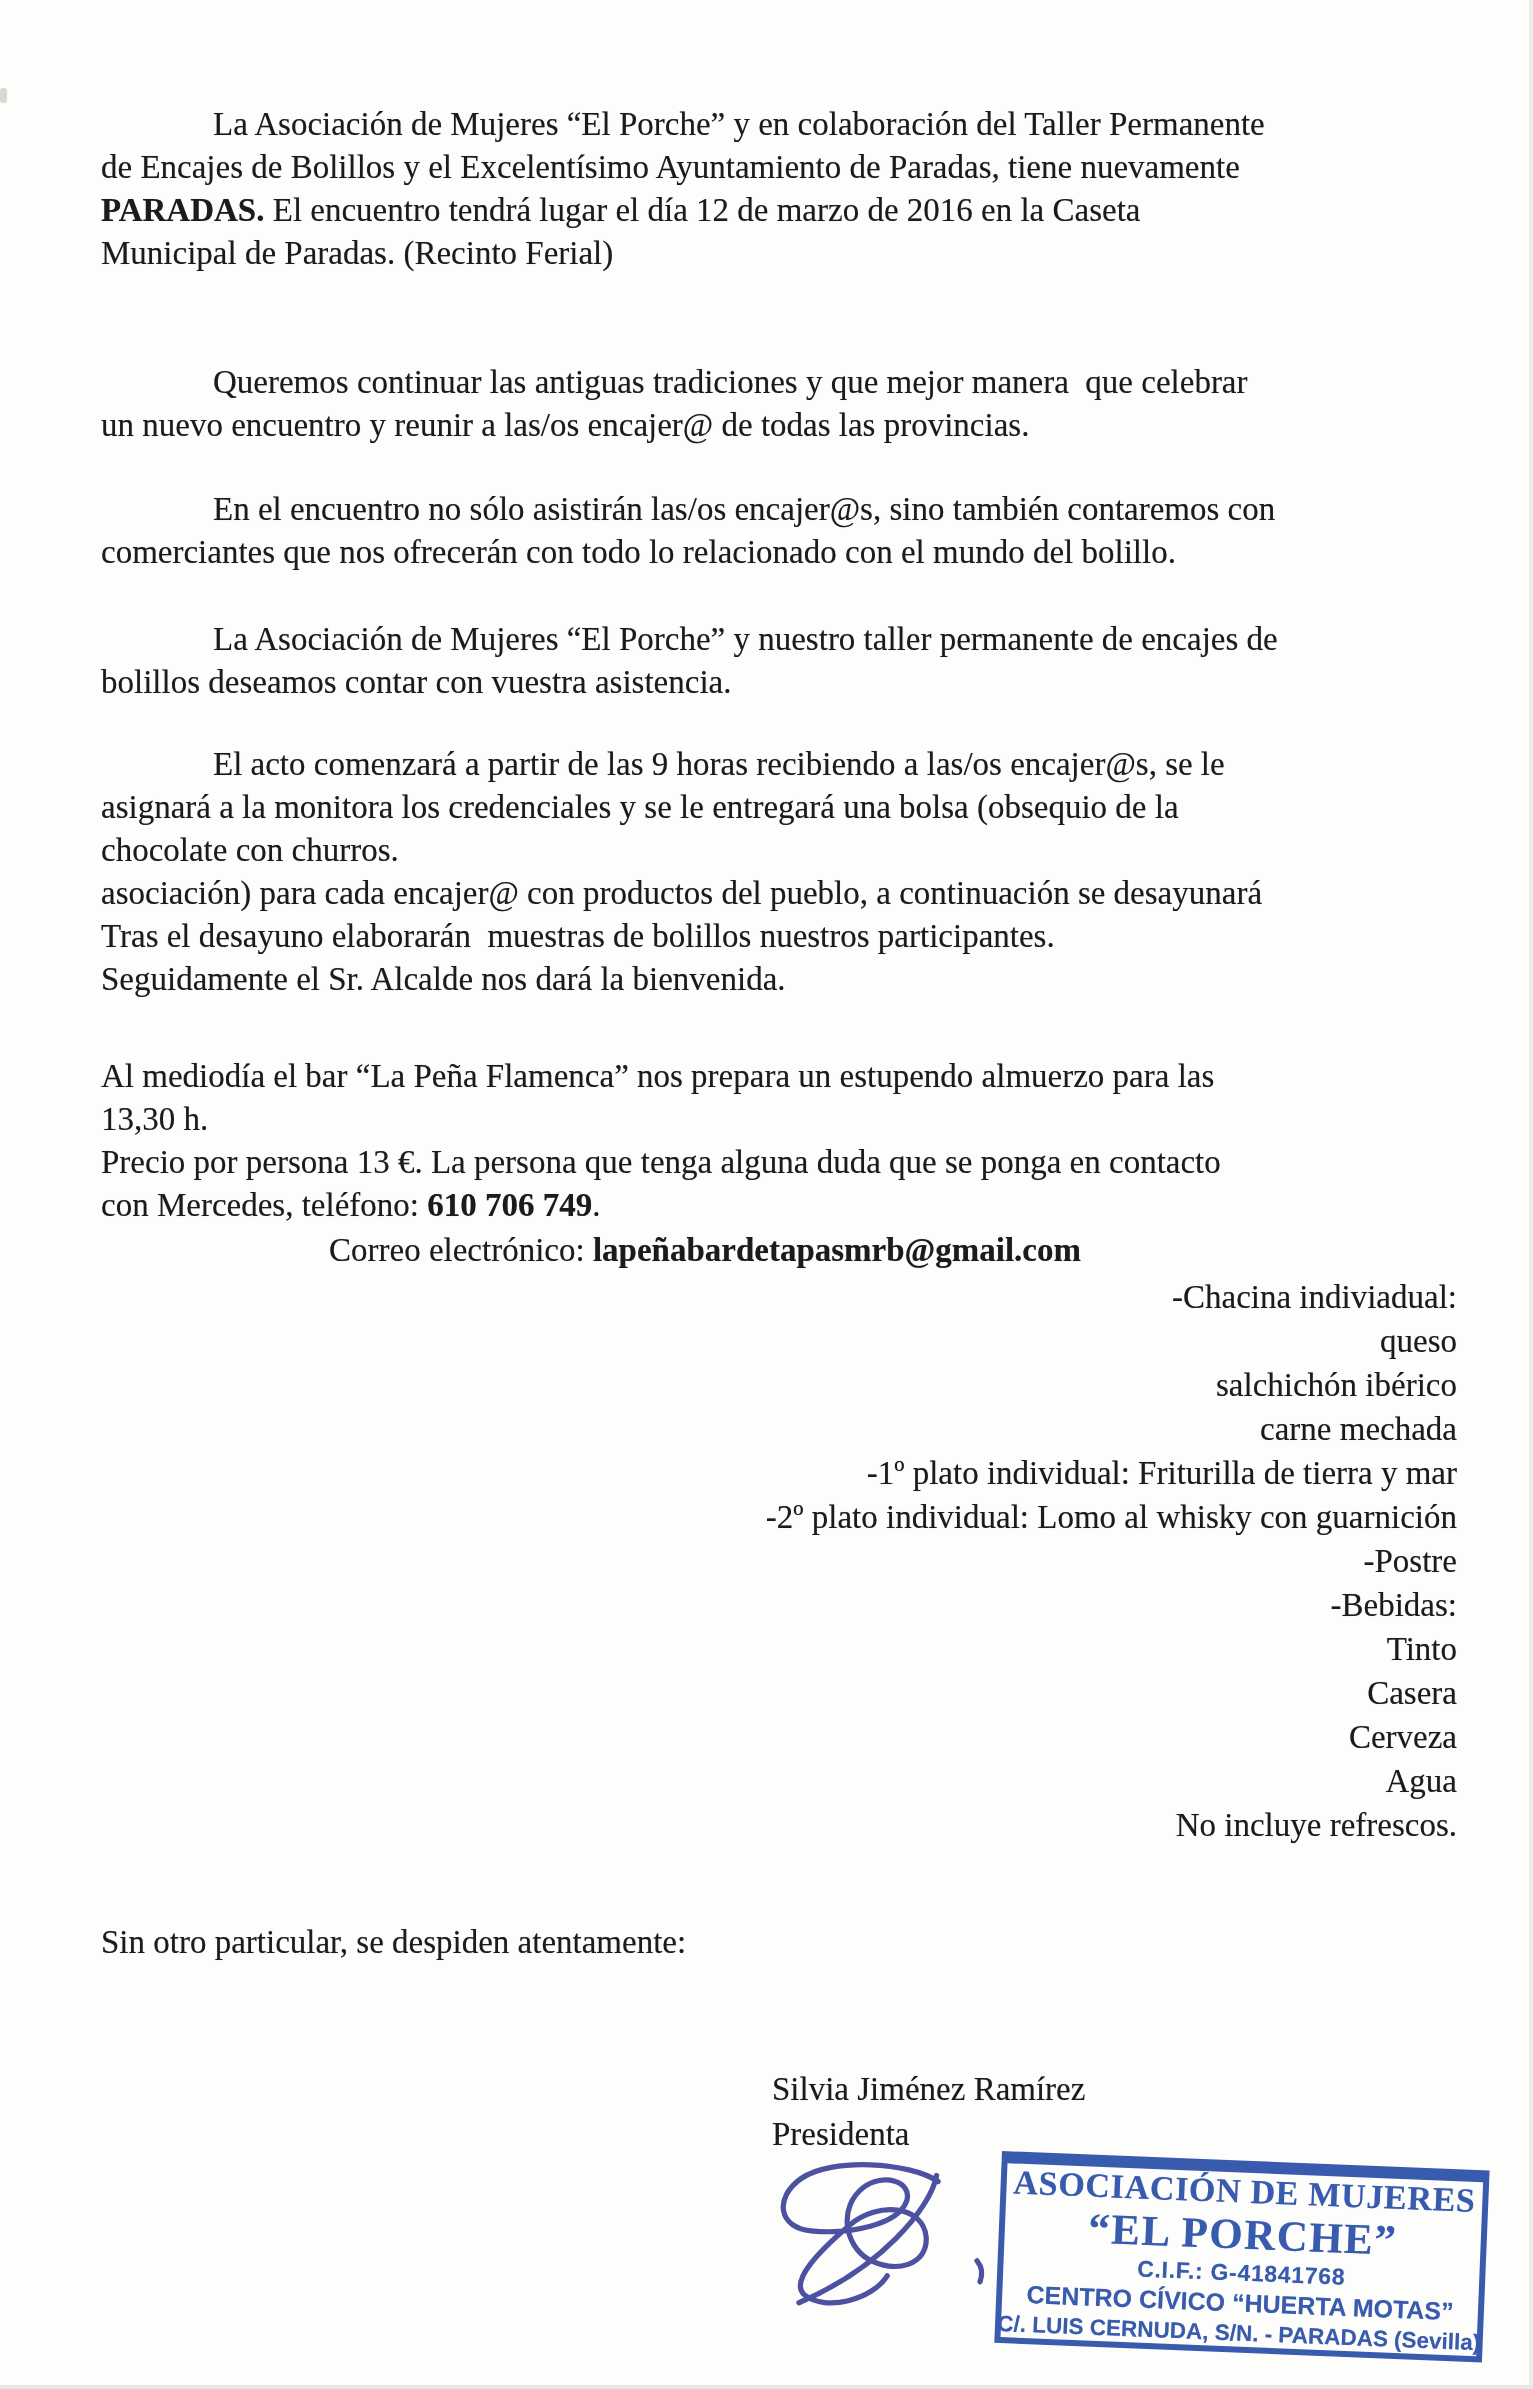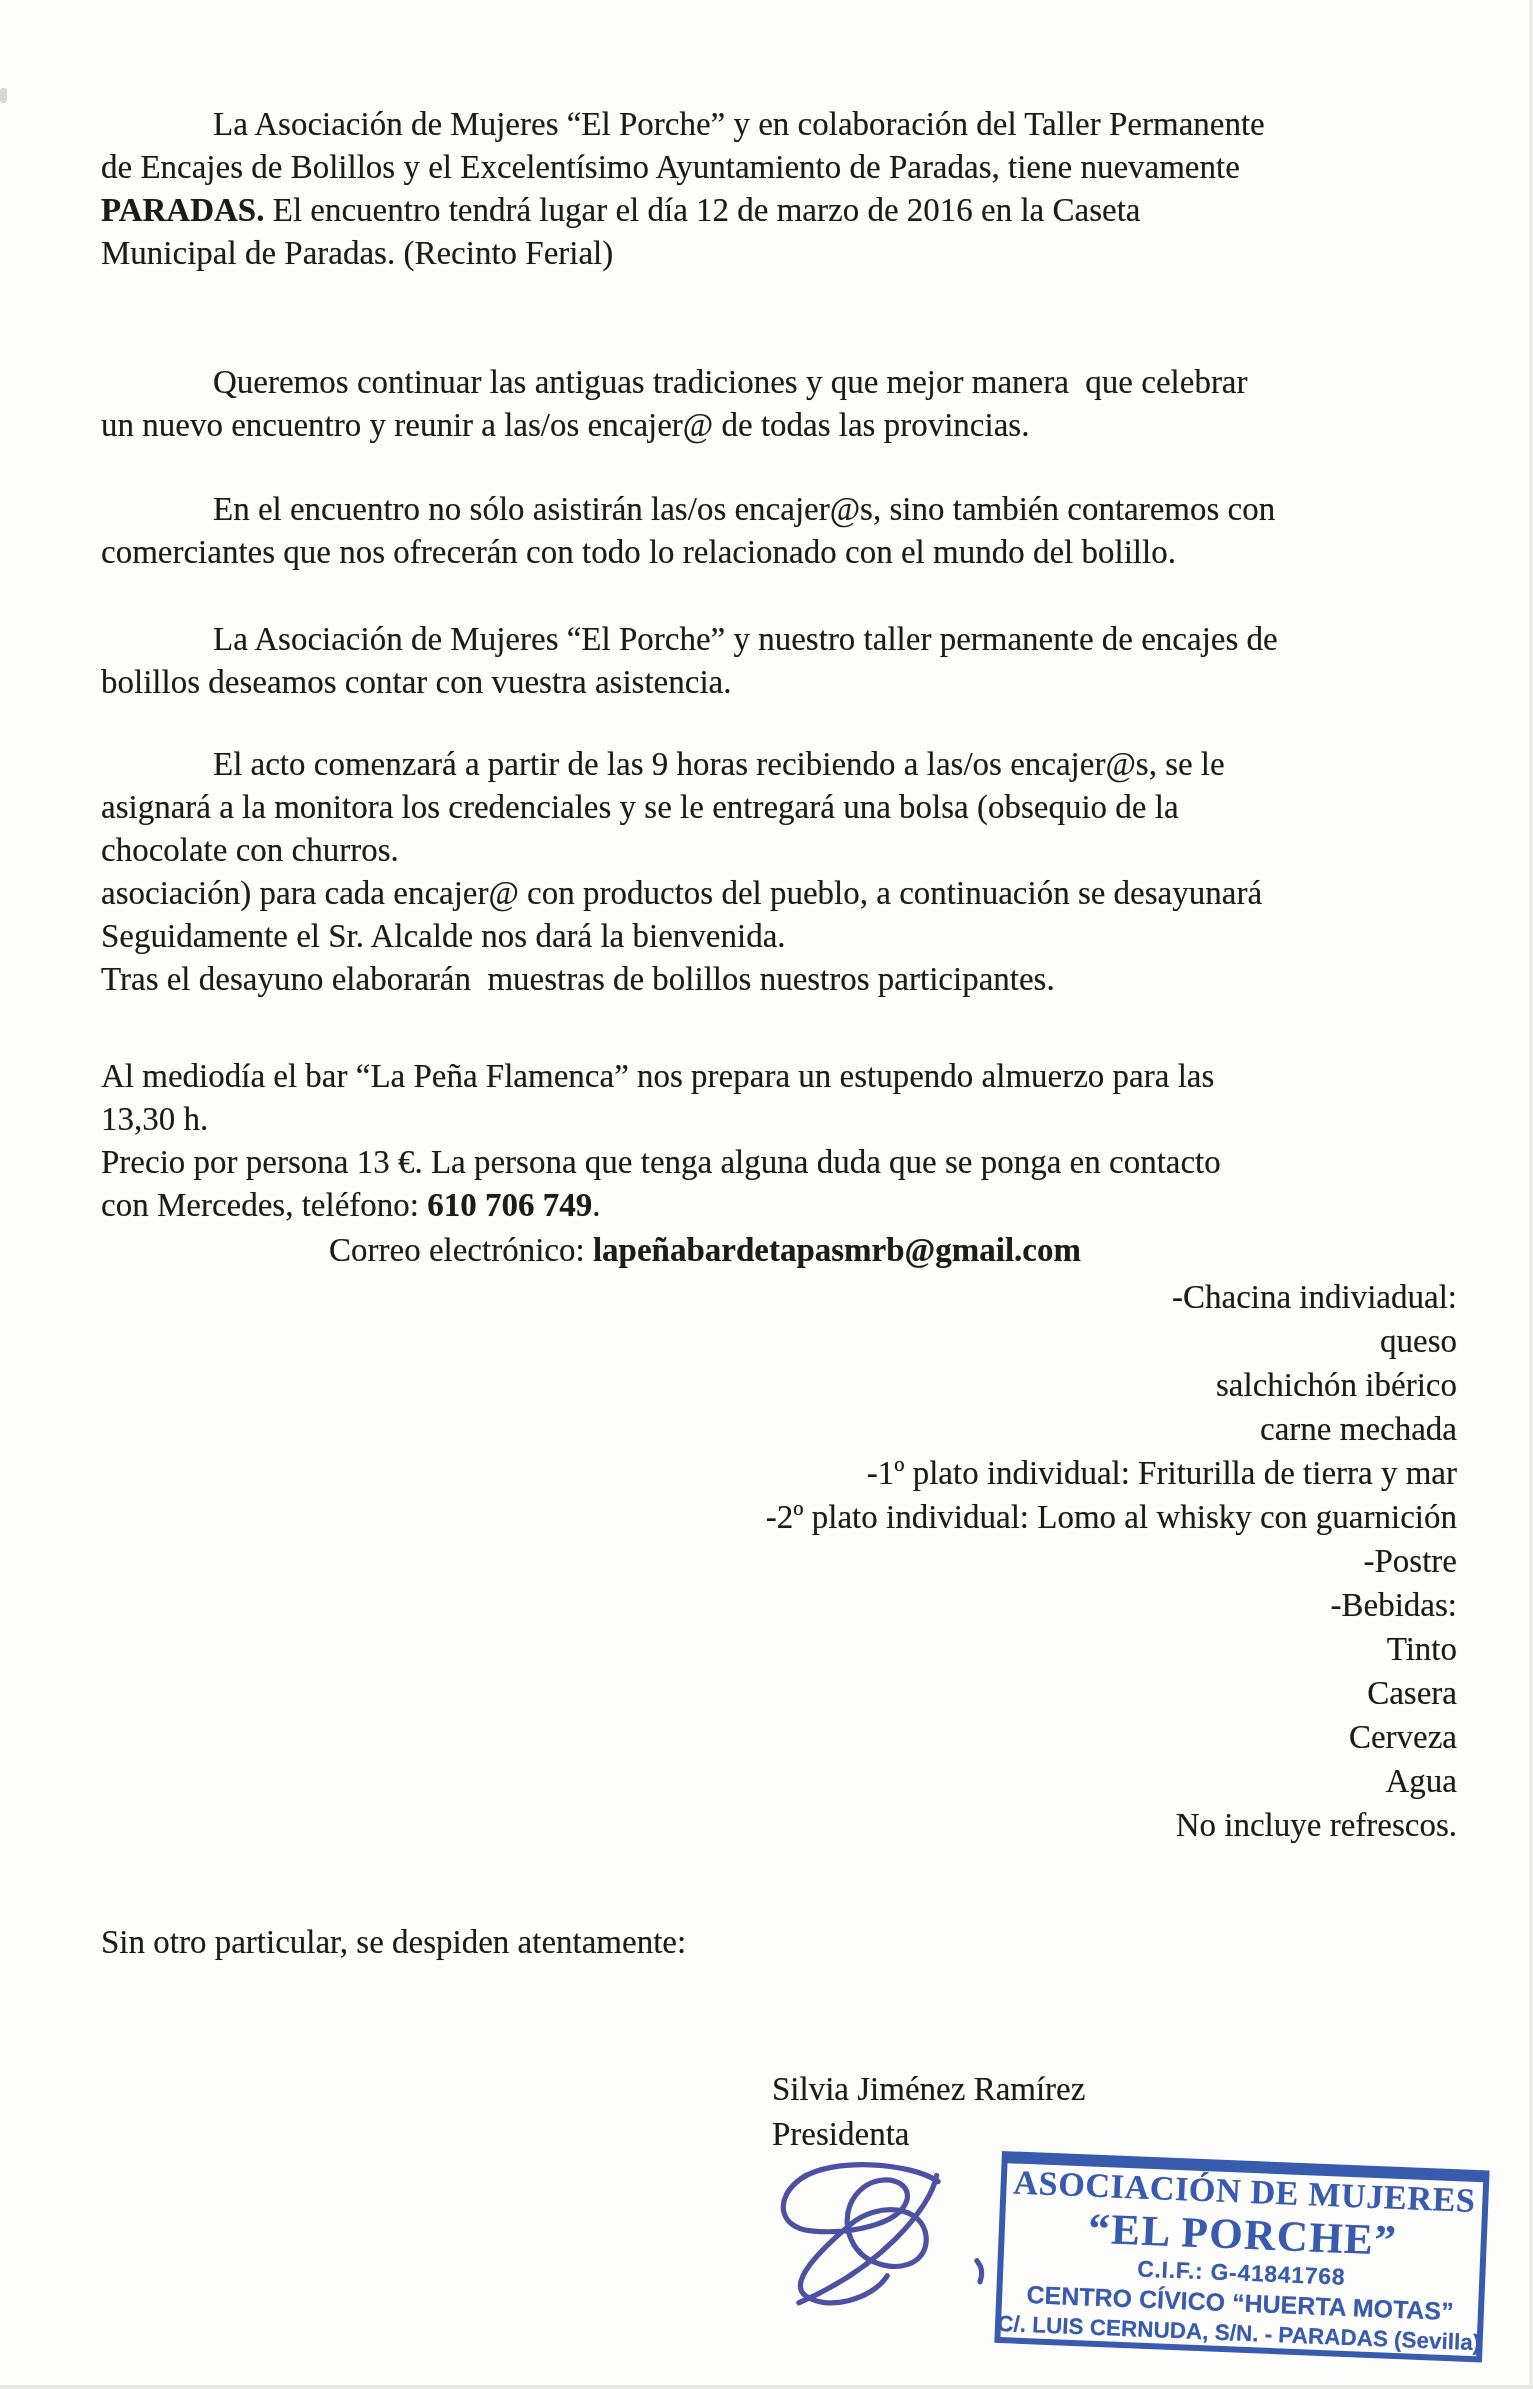--- a/index.html
+++ b/index.html
@@ -84,22 +84,22 @@
   <div class="block" style="top:618px;">
     <div class="ln ind150"><span>La Asociación de Mujeres “El Porche” y nuestro taller permanente de encajes de</span></div>
     <div class="ln"><span>bolillos deseamos contar con vuestra asistencia.</span></div>
   </div>
 
   <div class="block" style="top:743px;line-height:43px;">
     <div class="ln ind150"><span>El acto comenzará a partir de las 9 horas recibiendo a las/os encajer@s, se le</span></div>
     <div class="ln"><span>asignará a la monitora los credenciales y se le entregará una bolsa (obsequio de la</span></div>
     <div class="ln"><span>chocolate con churros.</span></div>
     <div class="ln"><span>asociación) para cada encajer@ con productos del pueblo, a continuación se desayunará</span></div>
+    <div class="ln"><span>Tras el desayuno elaborarán  muestras de bolillos nuestros participantes.</span></div>
     <div class="ln"><span>Seguidamente el Sr. Alcalde nos dará la bienvenida.</span></div>
-    <div class="ln"><span>Tras el desayuno elaborarán  muestras de bolillos nuestros participantes.</span></div>
   </div>
 
   <div class="block" style="top:1055px;">
     <div class="ln"><span>Al mediodía el bar “La Peña Flamenca” nos prepara un estupendo almuerzo para las</span></div>
     <div class="ln"><span>13,30 h.</span></div>
     <div class="ln"><span>Precio por persona 13 €. La persona que tenga alguna duda que se ponga en contacto</span></div>
     <div class="ln"><span>con Mercedes, teléfono: </span><span class="b">610 706 749</span><span>.</span></div>
   </div>
 
   <div class="block" style="top:1229px;font-family:Liberation Serif, serif;">

